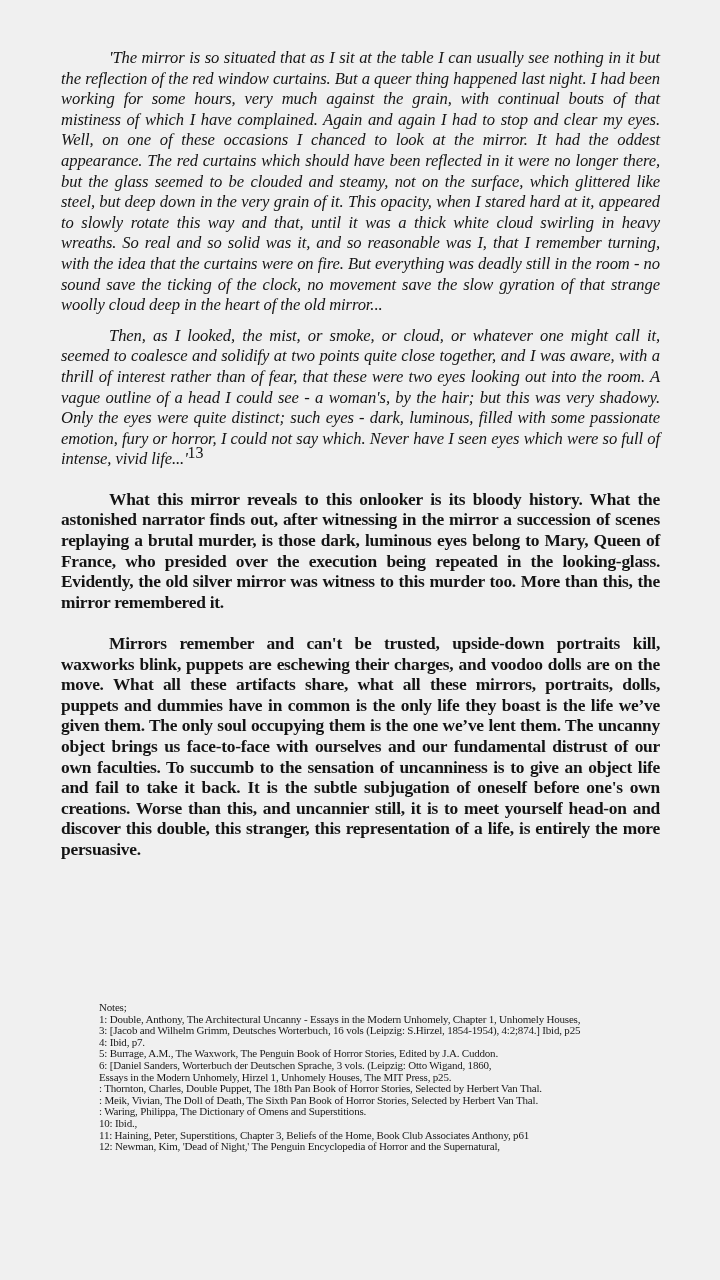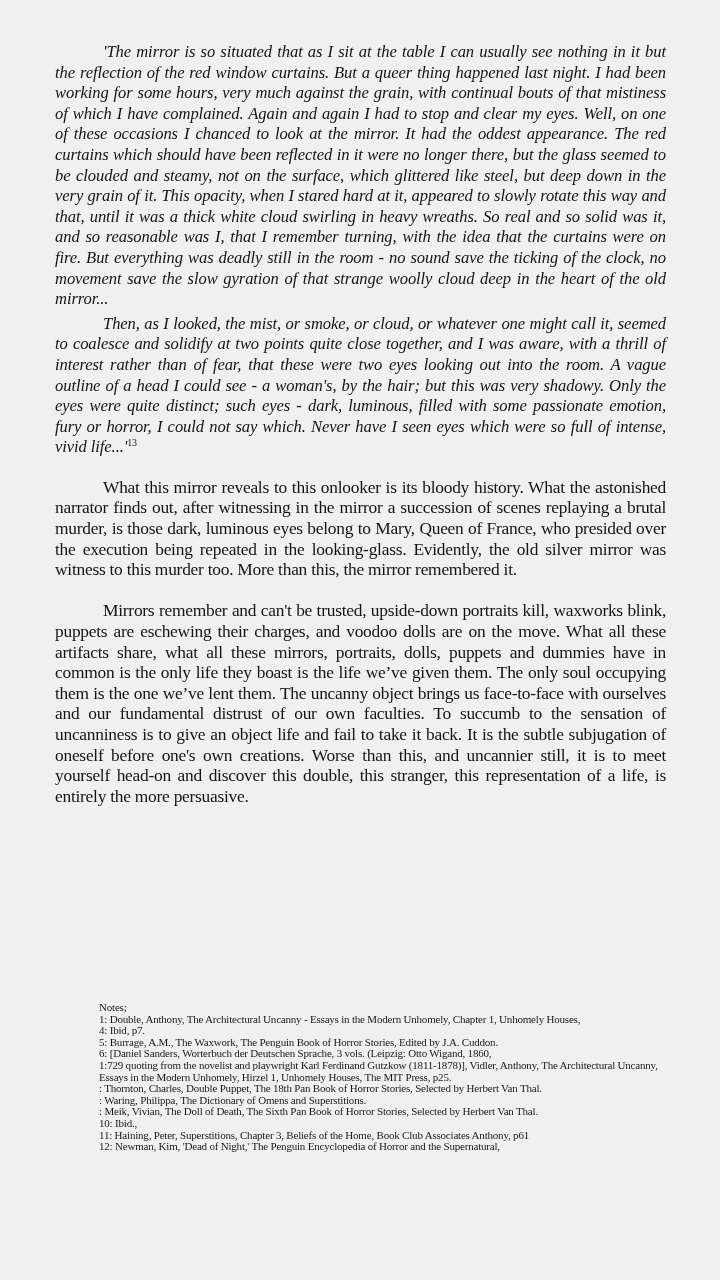--- a/index.html
+++ b/index.html
@@ -15,44 +15,45 @@
       color: #141414;
       font-family: "Liberation Serif", "DejaVu Serif", serif;
     }
     .page {
       position: absolute;
       left: 51px;
       top: 38px;
       width: 619px;
     }
     .quote p, .body p {
-      margin: 4px;
+      margin: 10px;
       text-align: justify;
       text-indent: 48px;
     }
     .quote p {
       font-style: italic;
       font-size: 16.6px;
       line-height: 20.6px;
       letter-spacing: -0.1px;
     }
     .quote sup {
       font-style: normal;
-      font-size: 10px;
+      font-size: 16px;
       vertical-align: 6px;
       line-height: 0;
     }
     .body {
       margin-top: 19px;
     }
     .body p {
       font-size: 17.4px;
       line-height: 20.6px;
       margin-bottom: 20.6px;
       letter-spacing: -0.25px;
+      font-weight: bold;
     }
     .notes {
       position: absolute;
       left: 99px;
       top: 1002px;
       width: 580px;
       font-size: 11px;
       line-height: 11.6px;
       letter-spacing: -0.2px;
       color: #1a1a1a;
@@ -72,24 +73,24 @@
 
   <div class="body">
     <p>What this mirror reveals to this onlooker is its bloody history. What the astonished narrator finds out, after witnessing in the mirror a succession of scenes replaying a brutal murder, is those dark, luminous eyes belong to Mary, Queen of France, who presided over the execution being repeated in the looking-glass. Evidently, the old silver mirror was witness to this murder too.  More than this, the mirror remembered it.</p>
     <p>Mirrors remember and can't be trusted, upside-down portraits kill, waxworks blink, puppets are eschewing their charges, and voodoo dolls are on the move. What all these artifacts share, what all these mirrors, portraits, dolls, puppets and dummies have in common is the only life they boast is the life we’ve given them.  The only soul occupying them is the one we’ve lent them.  The uncanny object brings us face-to-face with ourselves and our fundamental distrust of our own faculties. To succumb to the sensation of uncanniness is to give an object life and fail to take it back.  It is the subtle subjugation of oneself before one's own creations.  Worse than this, and uncannier still, it is to meet yourself head-on and discover this double, this stranger, this representation of a life, is entirely  the more persuasive.</p>
   </div>
 </div>
 
 <div class="notes">
   <div>Notes;</div>
   <div>1: Double, Anthony, The Architectural Uncanny - Essays in the Modern Unhomely, Chapter 1, Unhomely Houses,</div>
+  <div>3: [Jacob and Wilhelm Grimm, Deutsches Worterbuch, 16 vols (Leipzig: S.Hirzel, 1854-1954), 4:2;874.] Ibid, p25</div>
   <div>4: Ibid, p7.</div>
   <div>5: Burrage, A.M., The Waxwork, The Penguin Book of Horror Stories, Edited by J.A. Cuddon.</div>
   <div>6: [Daniel Sanders, Worterbuch der Deutschen Sprache, 3 vols. (Leipzig: Otto Wigand, 1860,</div>
-  <div>1:729 quoting from the novelist and playwright Karl Ferdinand Gutzkow (1811-1878)], Vidler, Anthony, The Architectural Uncanny,</div>
   <div>Essays in the Modern Unhomely, Hirzel 1, Unhomely Houses, The MIT Press, p25.</div>
   <div>: Thornton, Charles, Double Puppet, The 18th Pan Book of Horror Stories, Selected by Herbert Van Thal.</div>
+  <div>: Meik, Vivian, The Doll of Death, The Sixth Pan Book of Horror Stories, Selected by Herbert Van Thal.</div>
   <div>: Waring, Philippa, The Dictionary of Omens and Superstitions.</div>
-  <div>: Meik, Vivian, The Doll of Death, The Sixth Pan Book of Horror Stories, Selected by Herbert Van Thal.</div>
   <div>10: Ibid.,</div>
   <div>11: Haining, Peter, Superstitions, Chapter 3, Beliefs of the Home, Book Club Associates Anthony, p61</div>
   <div>12: Newman, Kim, 'Dead of Night,' The Penguin Encyclopedia of Horror and the Supernatural,</div>
 </div>
 
 </body></html>

